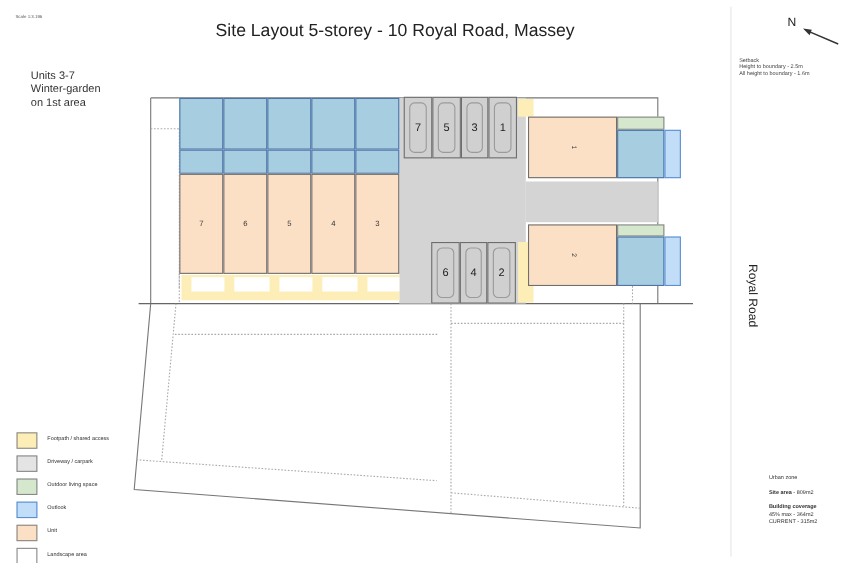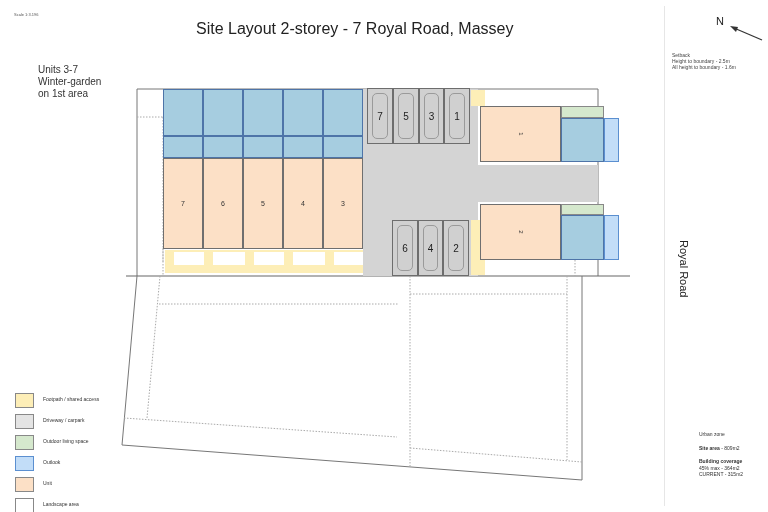--- a/index.html
+++ b/index.html
@@ -1,20 +1,20 @@
 <!DOCTYPE html>
 <html><head>
 <meta charset="utf-8">
 <style>
   html,body{margin:0;padding:0;background:#fff;}
   body{width:768px;height:512px;position:relative;overflow:hidden;font-family:"Liberation Sans",sans-serif;color:#222;}
   .abs{position:absolute;}
   .scale{left:14px;top:12px;font-size:4px;color:#555;}
   .title{left:196px;top:20px;font-size:16px;color:#222;white-space:nowrap;}
-  .note{left:38px;top:64px;font-size:10px;line-height:12px;color:#333;}
+  .note{left:28px;top:64px;font-size:10px;line-height:12px;color:#333;}
   .setback{left:672px;top:52px;font-size:5px;line-height:6px;color:#444;}
   .north{left:716px;top:15px;font-size:11px;color:#222;}
   .road{left:690px;top:240px;transform:rotate(90deg);transform-origin:left top;font-size:11px;color:#222;white-space:nowrap;}
   .vline{left:664px;top:6px;width:1px;height:500px;background:#e6e6e6;}
   .info{left:699px;top:431px;font-size:5px;line-height:6.5px;color:#333;}
   .info b{font-weight:bold;}
   .legend-item{position:absolute;left:15px;width:160px;height:16px;}
   .swatch{position:absolute;left:0;top:0;width:17px;height:13px;border:1px solid #888;}
   .legend-label{position:absolute;left:28px;top:3px;font-size:5px;color:#333;white-space:nowrap;}
   .unit{position:absolute;background:#fce0c6;border:1px solid #6f6f6f;box-sizing:border-box;display:flex;align-items:center;justify-content:center;font-size:7px;color:#333;}
@@ -24,21 +24,21 @@
   .drive{position:absolute;background:#d4d4d4;}
   .foot{position:absolute;background:#fdeeb7;}
   .park{position:absolute;background:#d0d0d0;border:1px solid #6d6d6d;box-sizing:border-box;display:flex;align-items:center;justify-content:center;font-size:10px;color:#222;}
   .park::before{content:"";position:absolute;left:4px;right:4px;top:4px;bottom:4px;border:1px solid #9a9a9a;border-radius:5px;}
   .park span{position:relative;}
 </style>
 </head>
 <body>
 
 <div class="abs scale">Scale 1:3.196</div>
-<div class="abs title">Site Layout 2-storey - 7 Royal Road, Massey</div>
+<div class="abs title">Site Layout 5-storey - 10 Royal Road, Massey</div>
 <div class="abs note">
   <div>Units 3-7</div>
   <div>Winter-garden</div>
   <div>on 1st area</div>
 </div>
 
 <div class="abs vline"></div>
 
 <div class="abs north">N</div>
 <svg class="abs" style="left:728px;top:22px;" width="36" height="20">

